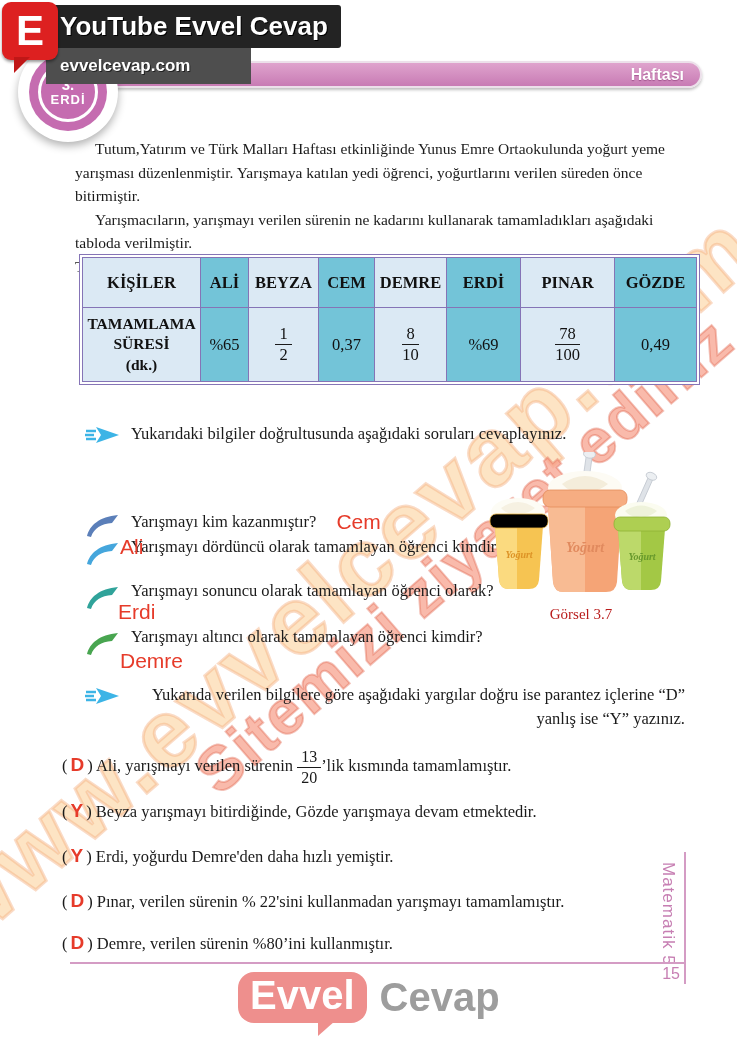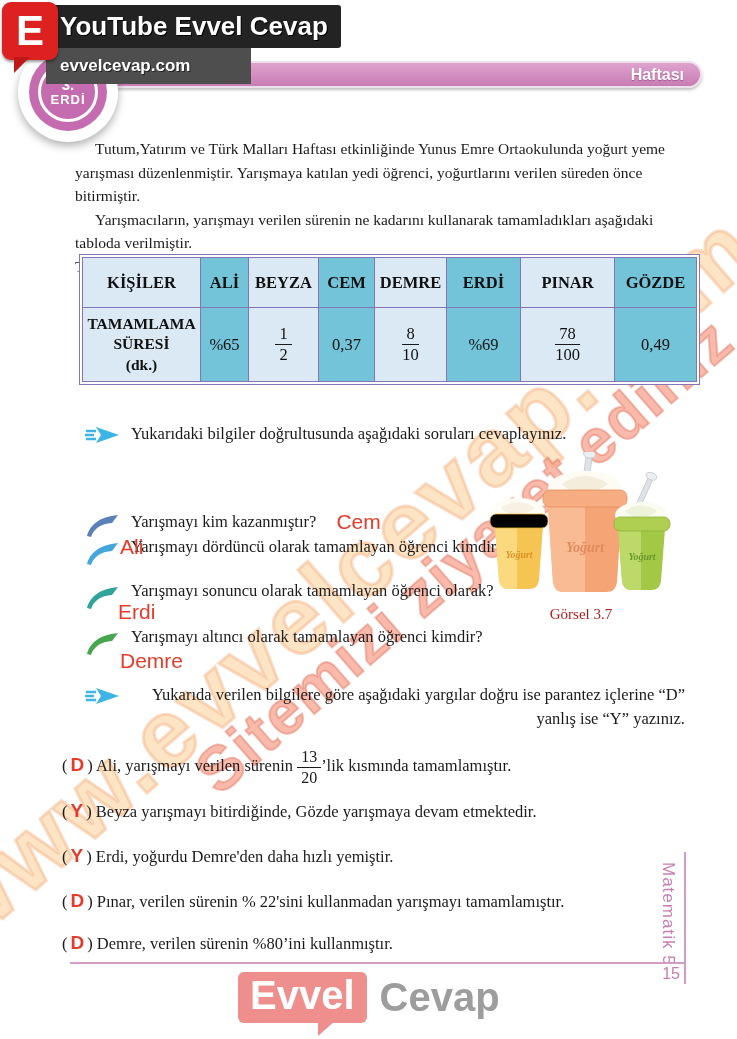--- a/index.html
+++ b/index.html
@@ -86,21 +86,21 @@
 
   
   .book-label { position:absolute; left:658px; top:862px; writing-mode:vertical-rl; text-orientation:mixed;
         font-family:"Liberation Sans",sans-serif; font-size:17px; color:#c77fb3; letter-spacing:1px; }
   .vline { position:absolute; left:684px; top:852px; width:1.5px; height:132px; background:#d49cc4; }
   .hline { position:absolute; left:70px; top:962px; width:615px; height:1.5px; background:#d49cc4; }
   .page-num { position:absolute; left:642px; top:965px; width:38px; text-align:right;
         font-family:"Liberation Sans",sans-serif; font-size:16px; color:#c77fb3; }
   .footer-logo { position:absolute; left:238px; top:972px; display:flex; align-items:center; }
   .logo-box { position:relative; background:#ee8f8d; color:#fff; font-family:"Liberation Sans",sans-serif;
-        font-weight:bold; font-size:40px; padding:1px 12px 5px; border-radius:6px; }
+        font-weight:bold; font-size:40px; padding:1px 12px 5px; border-radius:16px; }
   .logo-box:after { content:""; position:absolute; left:62%; bottom:-13px; width:0; height:0;
         border-top:15px solid #ee8f8d; border-right:17px solid transparent; }
   .logo-word { color:#9d9d9d; font-family:"Liberation Sans",sans-serif; font-weight:bold; font-size:40px; margin-left:13px; }
 </style>
 </head>
 <body>
 
 <div class="page">
 
   <div class="wm wm1">www.evvelcevap.com</div>

